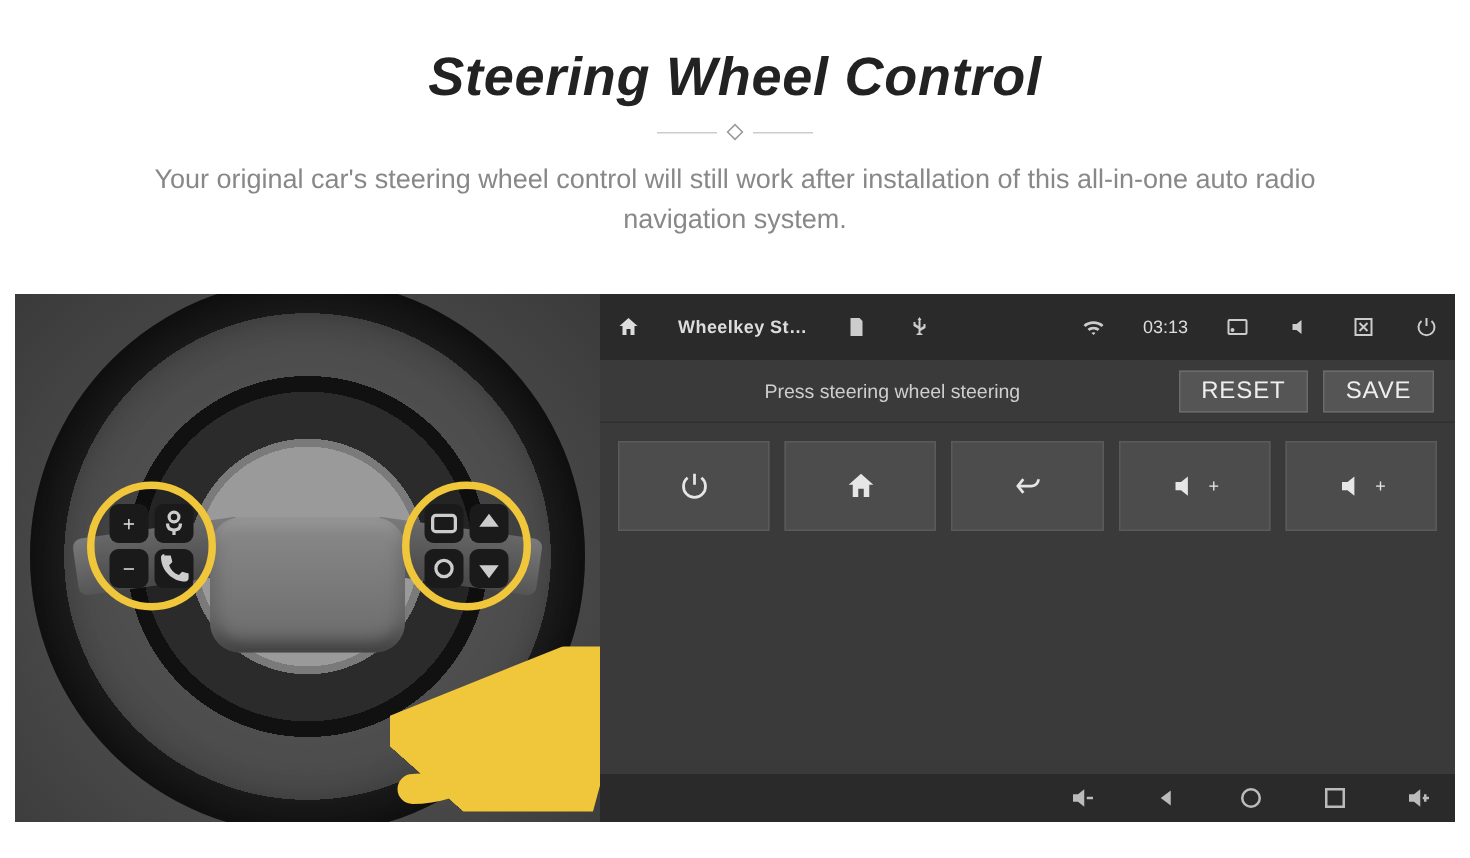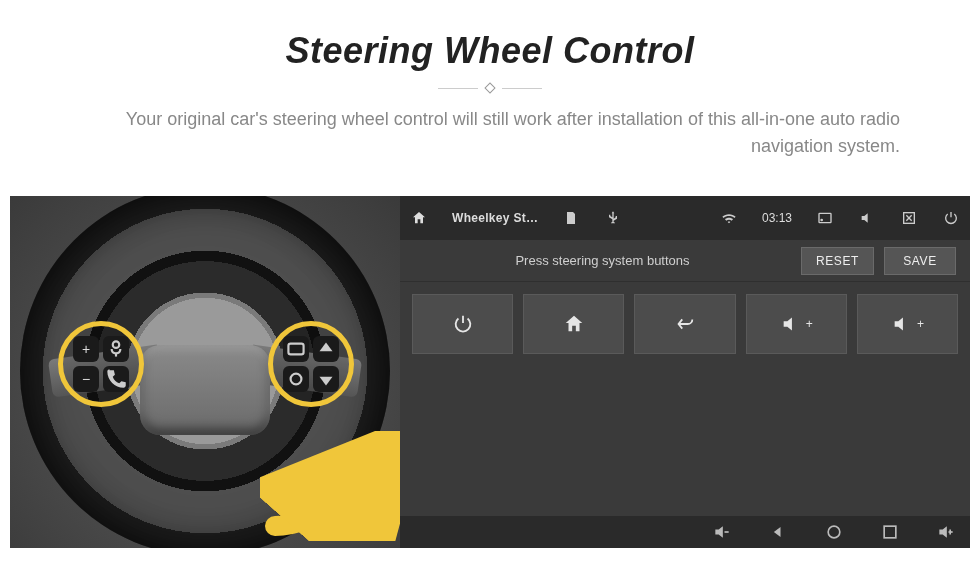--- a/index.html
+++ b/index.html
@@ -39,21 +39,20 @@
     transform: rotate(45deg);
     margin: 0 8px;
   }
   .subtitle {
     font-size: 18px;
     color: #888;
     max-width: 820px;
     margin: 0 auto;
     line-height: 1.5;
     font-weight: 400;
-    text-align: right;
   }
   .stage {
     position: relative;
     width: 960px;
     height: 352px;
     margin: 16px auto 0;
     background: #4a4a4a;
   }
   
   .wheel-side {
@@ -154,21 +153,21 @@
     border-bottom: 1px solid #2f2f2f;
   }
   .toolbar .prompt { flex: 1; text-align: center; }
   .btn {
     height: 28px;
     min-width: 72px;
     padding: 0 14px;
     background: #555;
     border: 1px solid #6a6a6a;
     color: #eee;
-    font-size: 12px;
+    font-size: 16px;
     letter-spacing: 0.6px;
     display: inline-flex;
     align-items: center;
     justify-content: center;
     cursor: pointer;
   }
   .grid {
     display: grid;
     grid-template-columns: repeat(5, 1fr);
     gap: 10px;
@@ -316,21 +315,21 @@
       </span>
       <span class="sb-icon">
         <svg viewBox="0 0 24 24" fill="none" stroke="#ccc" stroke-width="2">
             <path d="M12 3v8"></path>
             <path d="M7 6a8 8 0 1 0 10 0"></path>
           </svg>
       </span>
     </div>
 
     <div class="toolbar">
-      <span class="prompt">Press steering system buttons</span>
+      <span class="prompt">Press steering wheel steering</span>
       <button class="btn">RESET</button>
       <button class="btn">SAVE</button>
     </div>
 
     <div class="grid">
       <div class="tile">
         <svg viewBox="0 0 24 24" fill="none" stroke="#e6e6e6" stroke-width="2">
             <path d="M12 3v8"></path>
             <path d="M7 6a8 8 0 1 0 10 0"></path>
           </svg>

